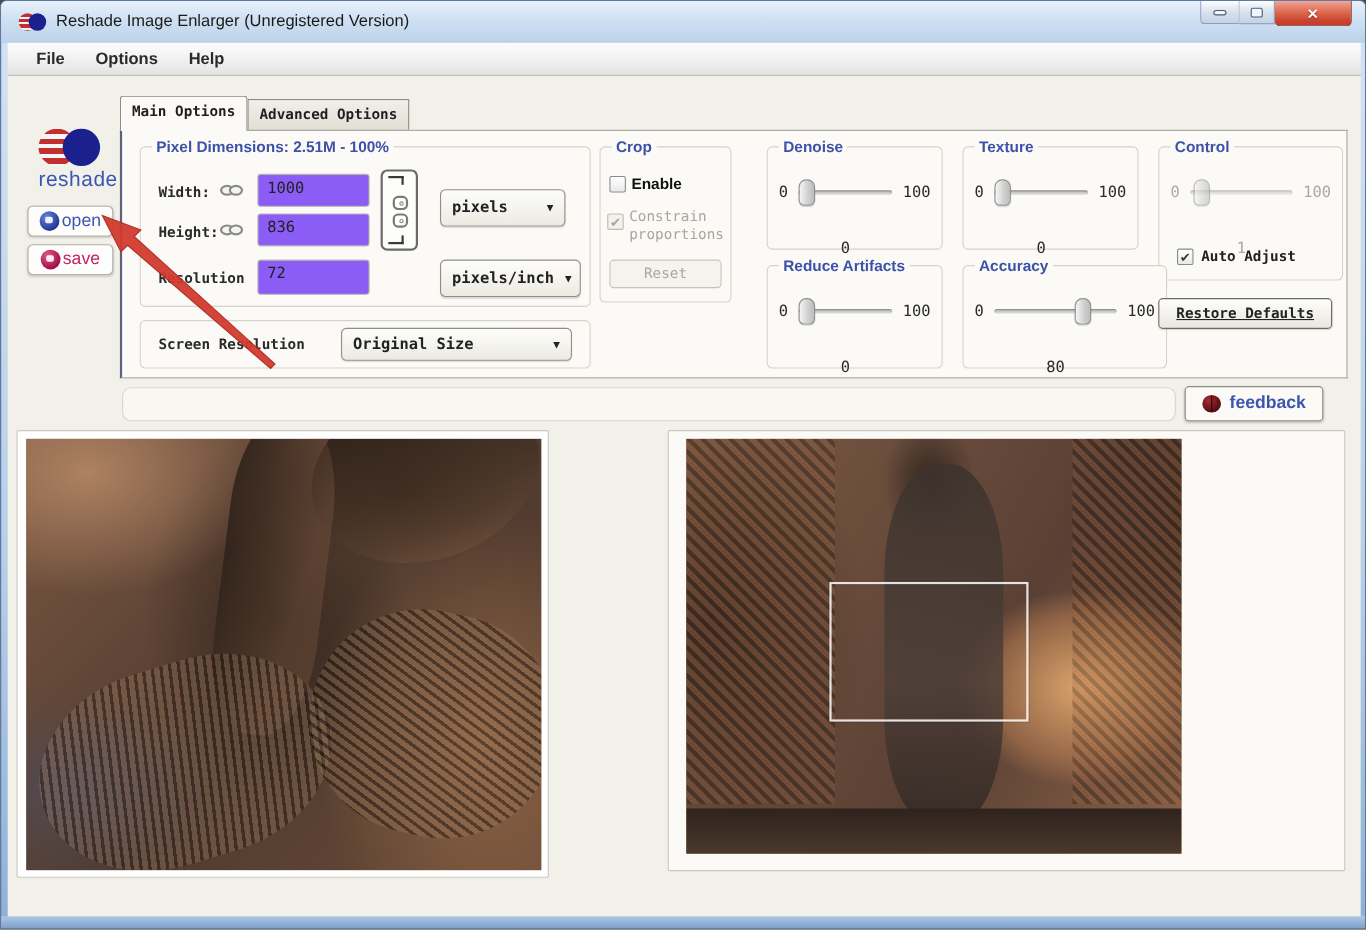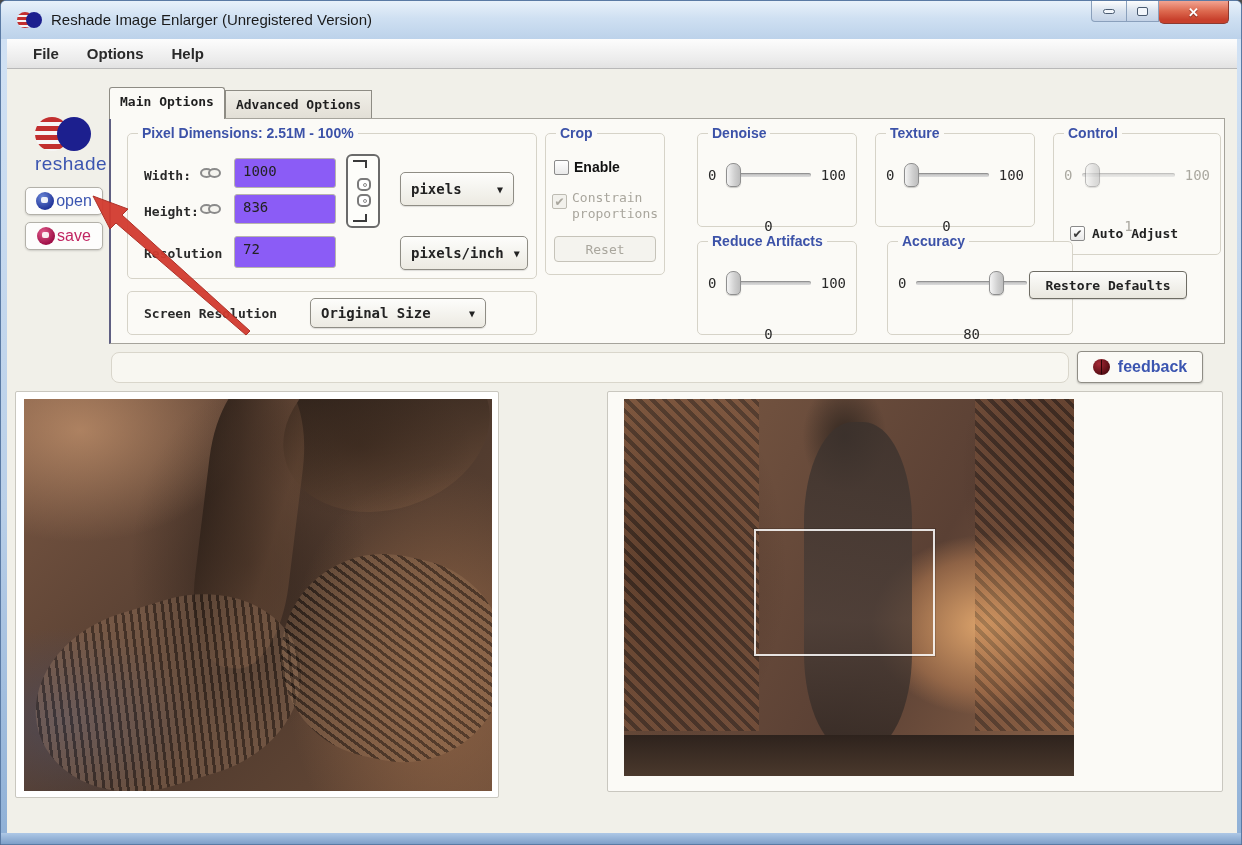--- a/index.html
+++ b/index.html
@@ -270,21 +270,21 @@
         <span class="lbl" style="position:absolute; left:16px; top:112px; font-weight:bold;">Resolution</span>
         <div class="field" style="position:absolute; left:106px; top:102px; width:102px; height:32px;">72</div>
         <div class="dropdown" style="left:272px; top:102px; width:128px; height:34px;text-align:center;">
           <span>pixels/inch</span>
           <span class="dd-arrow">▼</span>
         </div>
       </div>
 
       <div class="group" style="left:16px; top:172px; width:410px; height:44px;">
         <span class="lbl" style="position:absolute; left:16px; top:14px; font-weight:bold;">Screen Resolution</span>
-        <div class="dropdown" style="left:182px; top:6px; width:176px; height:30px;">
+        <div class="dropdown" style="left:182px; top:6px; width:210px; height:30px;">
           <span>Original Size</span>
           <span class="dd-arrow">▼</span>
         </div>
       </div>
 
       <div class="group" style="left:434px; top:14px; width:120px; height:142px;">
         <div class="group-title">Crop</div>
         <span class="checkbox" style="position:absolute; left:8px; top:26px;"></span>
         <span style="position:absolute; left:28px; top:25px; font-size:14px; font-weight:bold; color:#111;">Enable</span>
         <span class="checkbox gray" style="position:absolute; left:6px; top:60px;">✔</span>
@@ -341,34 +341,34 @@
           <span class="s-min">0</span>
           <div class="s-track-wrap">
             <div class="s-track"></div>
             <div class="s-thumb" style="left: 8%;"></div>
             <div class="s-value">0</div>
           </div>
           <span class="s-max">100</span>
         </div>
       </div>
 
-      <div class="group" style="left:764px; top:122px; width:186px; height:94px;margin-left:12px;">
+      <div class="group" style="left:764px; top:122px; width:186px; height:94px;">
         <div class="group-title">Accuracy</div>
         <div class="slider-row">
           <span class="s-min">0</span>
           <div class="s-track-wrap">
             <div class="s-track"></div>
             <div class="s-thumb" style="left: 72%;"></div>
             <div class="s-value">80</div>
           </div>
           <span class="s-max">100</span>
         </div>
       </div>
 
-      <div class="btn" style="position:absolute; left:918px; top:152px; width:158px; height:28px;">Restore Defaults</div>
+      <div class="btn" style="position:absolute; left:942px; top:152px; width:158px; height:28px;text-decoration:underline;">Restore Defaults</div>
     </div>
 
     <div class="progress-strip"></div>
     <div class="feedback-btn">
       <span class="ladybug"></span>
       <span class="t">feedback</span>
     </div>
 
     <div class="preview left">
       <div class="stone left-img">

